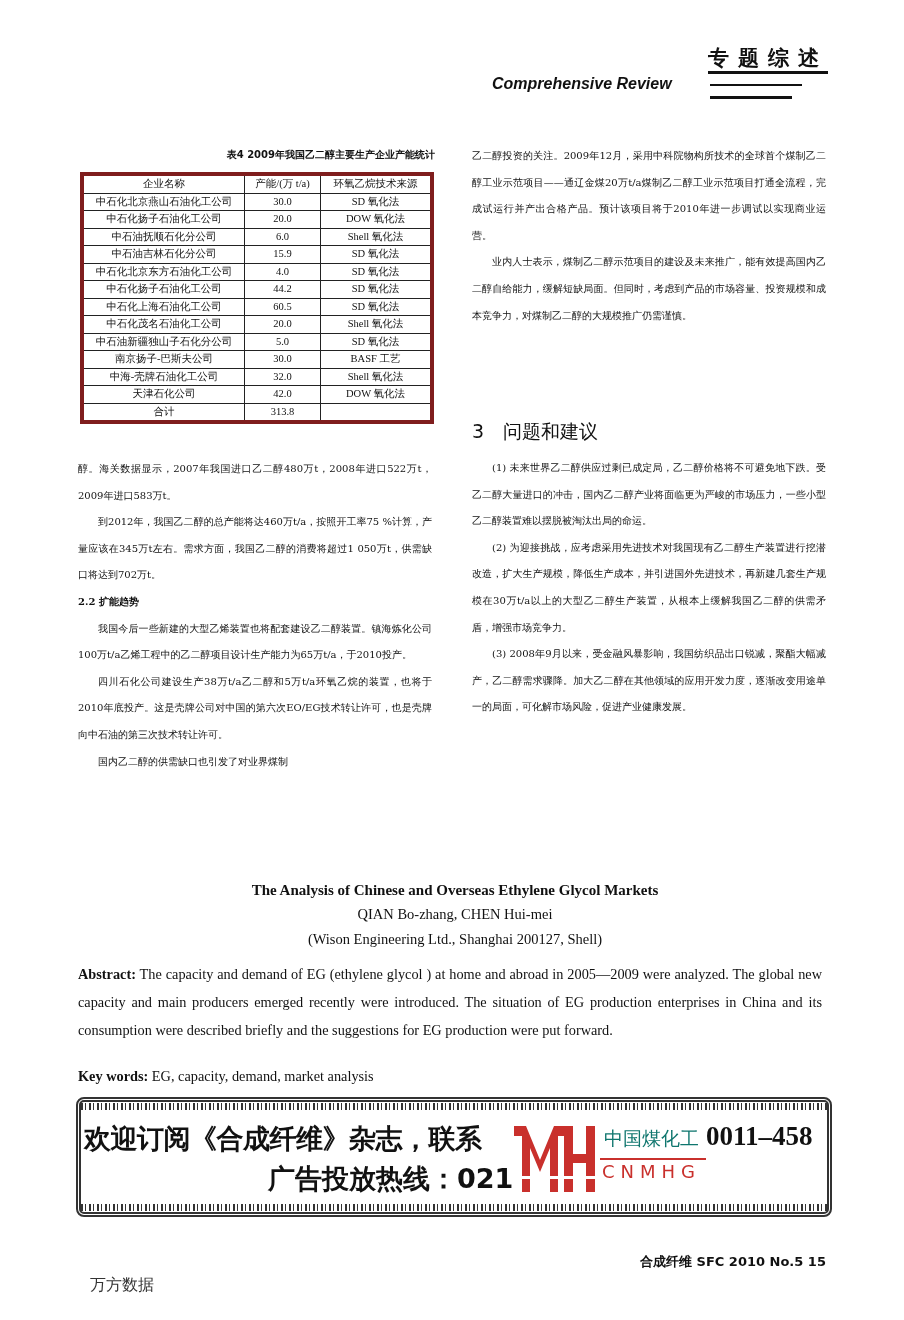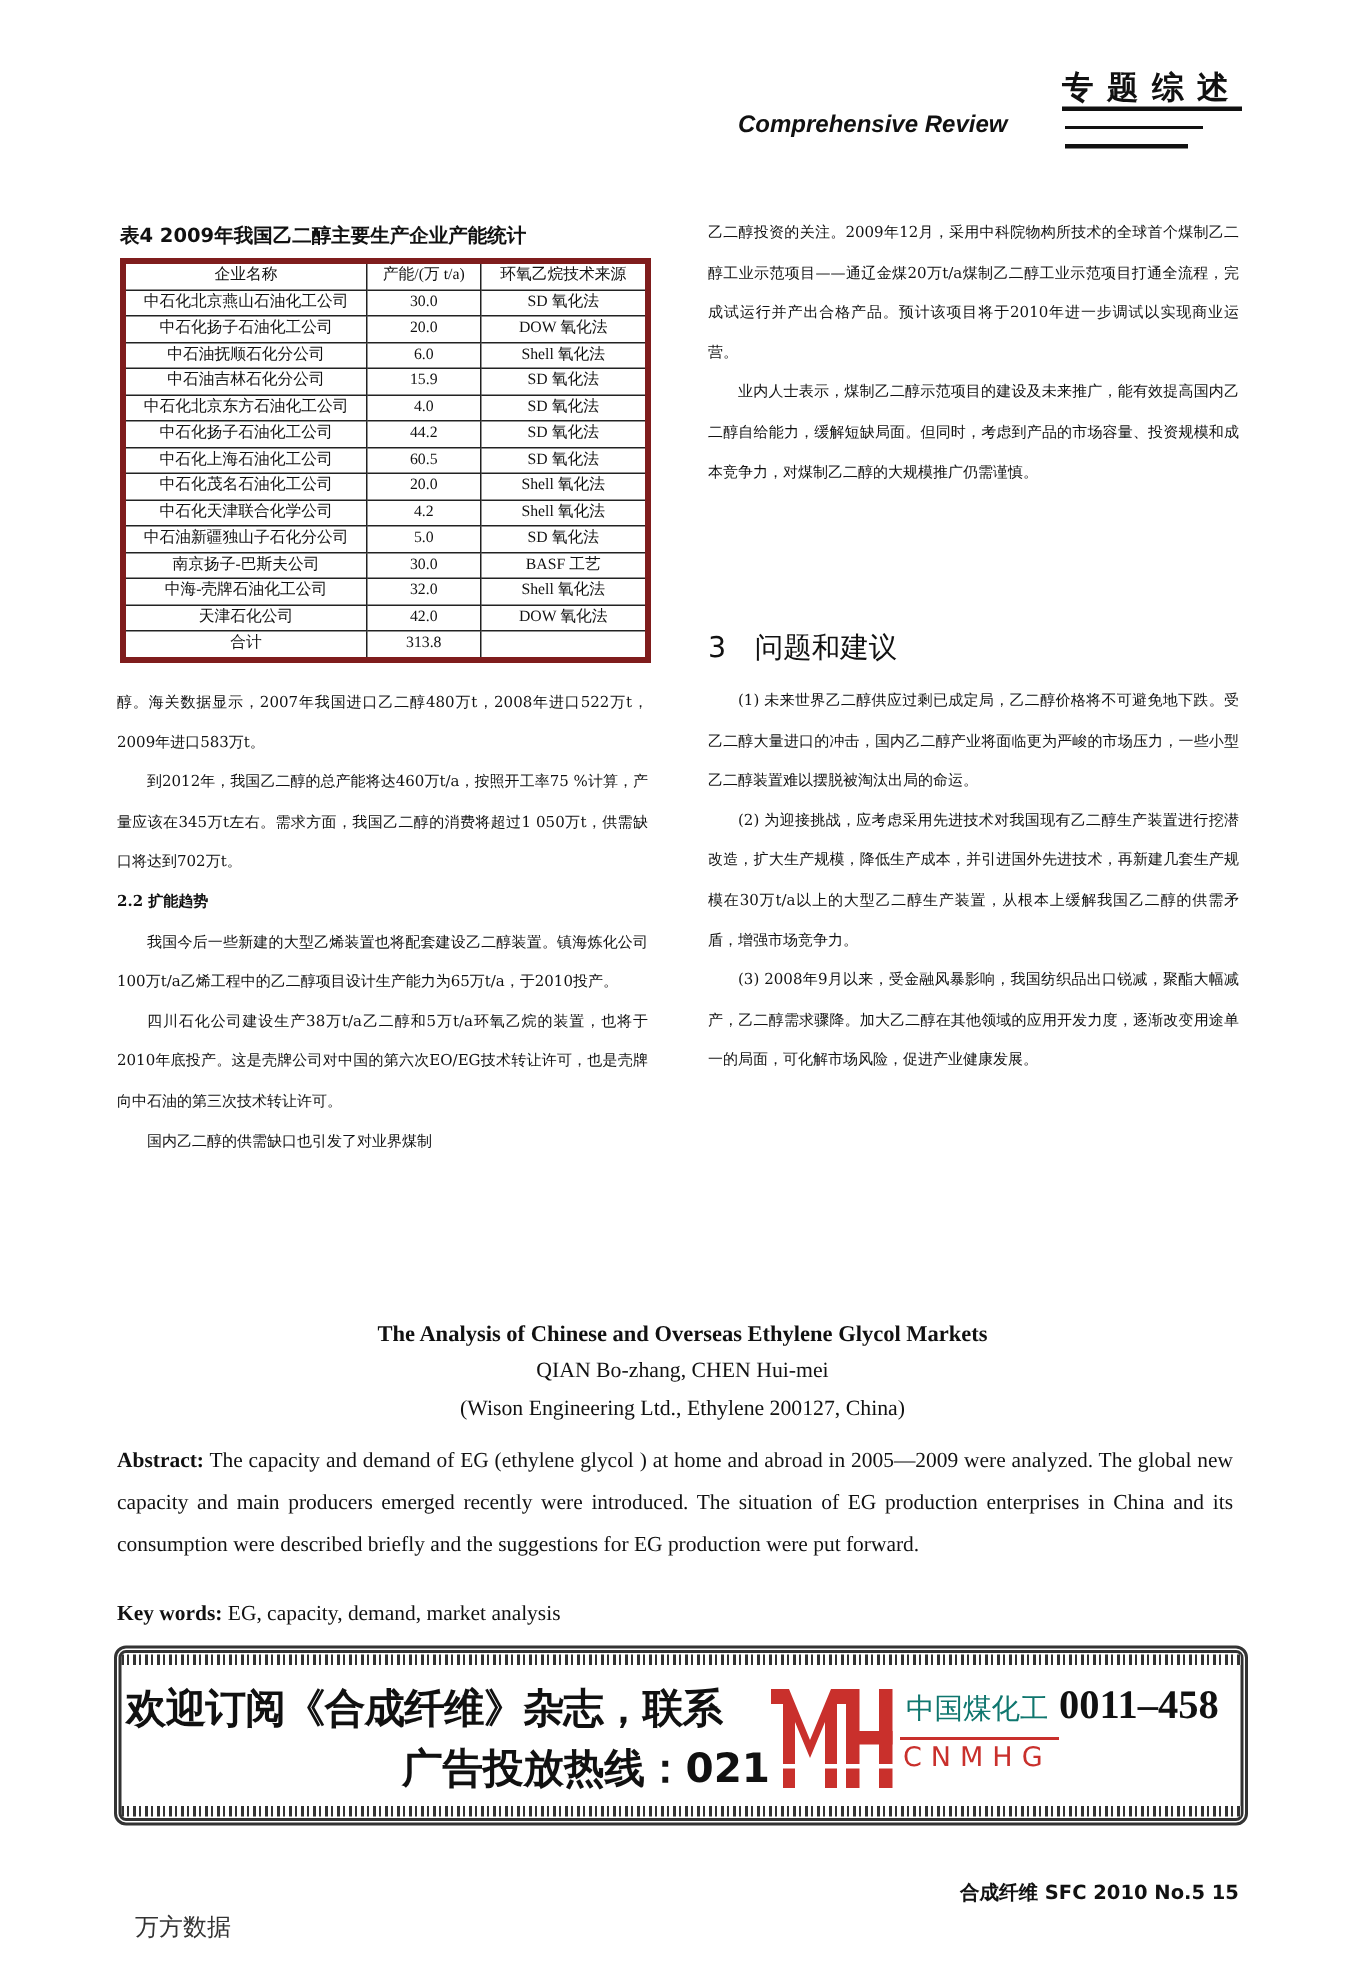--- a/index.html
+++ b/index.html
@@ -7,21 +7,21 @@
        font-family:"DejaVu Serif","Liberation Serif",serif;}
   .abs{position:absolute;}
   
   .hdr-cn{left:708px;top:46px;font-size:21px;font-weight:bold;letter-spacing:9px;
           font-family:"DejaVu Sans","Liberation Sans",sans-serif;border-bottom:3px solid #111;padding-bottom:1px;line-height:24px;}
   .hdr-en{left:492px;top:75px;font-size:16px;font-weight:bold;font-style:italic;
           font-family:"Liberation Sans",sans-serif;}
   .hdr-line1{left:710px;top:84px;width:92px;border-top:2px solid #111;}
   .hdr-line2{left:710px;top:96px;width:82px;border-top:3px solid #111;}
   
-  .tbl-caption{left:80px;top:148px;width:355px;text-align:left;font-size:13px;font-weight:bold;
+  .tbl-caption{left:80px;top:148px;width:355px;text-align:right;font-size:10px;font-weight:bold;
                font-family:"DejaVu Sans","Liberation Sans",sans-serif;}
   table.cap{position:absolute;left:80px;top:172px;border-collapse:collapse;width:354px;
             font-size:10.5px;font-family:"Liberation Serif",serif;}
   table.cap td,table.cap th{border:1px solid #222;padding:0;height:16.5px;line-height:16px;text-align:center;font-weight:normal;white-space:nowrap;}
   table.cap{border:4px solid #7f1d1d;}
   table.cap th{font-weight:normal;}
   
   .col{font-size:10px;line-height:26.6px;font-family:"DejaVu Serif","Liberation Serif",serif;text-align:justify;}
   .col p{margin:0;}
   .ind{text-indent:2em;}
@@ -101,25 +101,20 @@
         <td>中石化上海石油化工公司</td>
         <td>60.5</td>
         <td>SD 氧化法</td>
       </tr>
       <tr>
         <td>中石化茂名石油化工公司</td>
         <td>20.0</td>
         <td>Shell 氧化法</td>
       </tr>
       <tr>
-        <td>中石化天津联合化学公司</td>
-        <td>4.2</td>
-        <td>Shell 氧化法</td>
-      </tr>
-      <tr>
         <td>中石油新疆独山子石化分公司</td>
         <td>5.0</td>
         <td>SD 氧化法</td>
       </tr>
       <tr>
         <td>南京扬子-巴斯夫公司</td>
         <td>30.0</td>
         <td>BASF 工艺</td>
       </tr>
       <tr>
@@ -157,21 +152,21 @@
 </div>
 <div class="abs sec3">3　问题和建议</div>
 <div class="abs col" style="left:472px;top:455px;width:354px;">
   <p class="ind">(1) 未来世界乙二醇供应过剩已成定局，乙二醇价格将不可避免地下跌。受乙二醇大量进口的冲击，国内乙二醇产业将面临更为严峻的市场压力，一些小型乙二醇装置难以摆脱被淘汰出局的命运。</p>
   <p class="ind">(2) 为迎接挑战，应考虑采用先进技术对我国现有乙二醇生产装置进行挖潜改造，扩大生产规模，降低生产成本，并引进国外先进技术，再新建几套生产规模在30万t/a以上的大型乙二醇生产装置，从根本上缓解我国乙二醇的供需矛盾，增强市场竞争力。</p>
   <p class="ind">(3) 2008年9月以来，受金融风暴影响，我国纺织品出口锐减，聚酯大幅减产，乙二醇需求骤降。加大乙二醇在其他领域的应用开发力度，逐渐改变用途单一的局面，可化解市场风险，促进产业健康发展。</p>
 </div>
 
 <div class="abs en-title">The Analysis of Chinese and Overseas Ethylene Glycol Markets</div>
 <div class="abs en-auth">QIAN Bo-zhang, CHEN Hui-mei</div>
-<div class="abs en-aff">(Wison Engineering Ltd., Ethylene 200127, China)</div>
+<div class="abs en-aff">(Wison Engineering Ltd., Shanghai 200127, Shell)</div>
 <div class="abs abstract"><b>Abstract:</b><span> The capacity and demand of EG  (ethylene glycol ) at home and abroad in 2005—2009 were analyzed. The global new capacity and main producers emerged recently were introduced. The situation of EG production enterprises in China and its consumption were described briefly and the suggestions for EG production were put forward.</span></div>
 <div class="abs kw"><b>Key words:</b><span>  EG, capacity, demand, market analysis</span></div>
 
 <div class="abs adbox">
   <div class="orn" style="top:1px"></div>
   <div class="orn" style="bottom:1px"></div>
 </div>
 <div class="abs ad1">欢迎订阅《合成纤维》杂志，联系</div>
 <div class="abs ad1tail">0011–458</div>
 <div class="abs ad2">广告投放热线：021</div>

